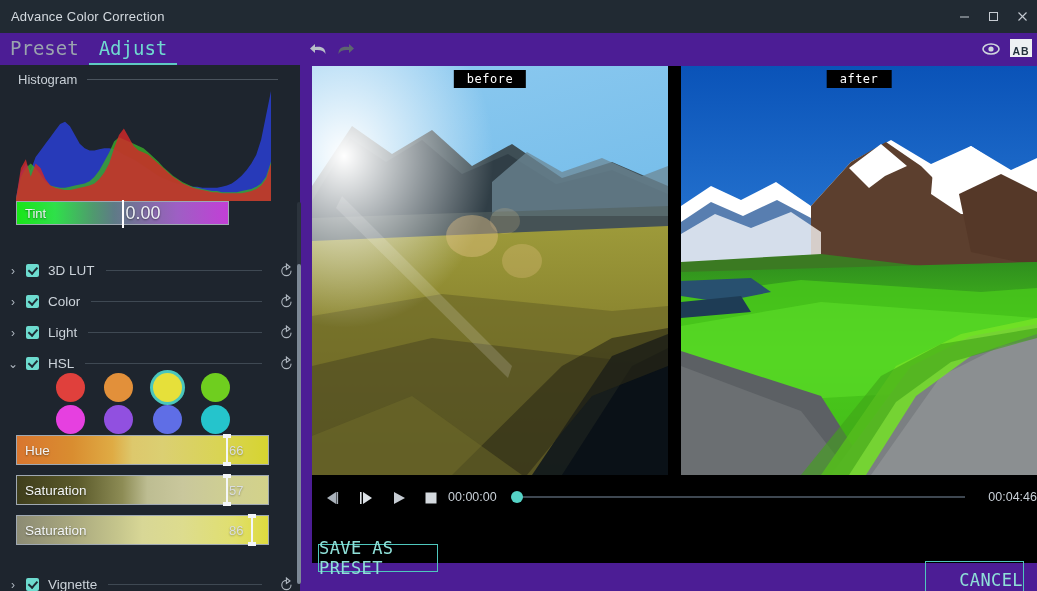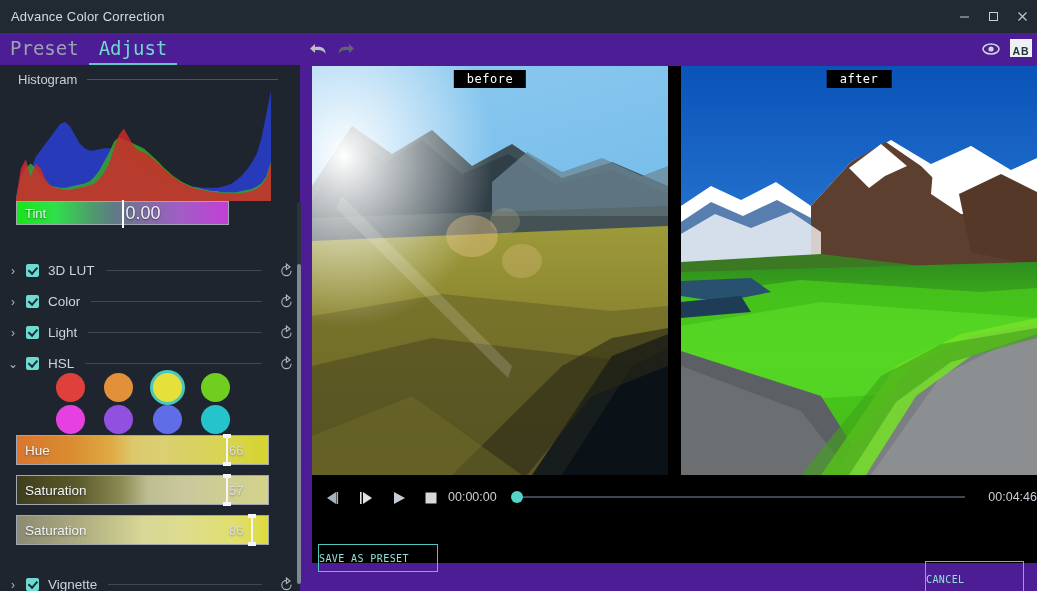--- a/index.html
+++ b/index.html
@@ -225,22 +225,22 @@
     height: 2px; background: #3e4751;
   }
   .playhead {
     position: absolute; left: 199px; top: 9px;
     width: 12px; height: 12px; border-radius: 50%; background: #55d3c6;
   }
 
   
   .btn {
     position: absolute; height: 28px;
-    display: flex; align-items: center; justify-content: flex-start;
-    font-size: 10px; letter-spacing: .4px;
+    display: flex; align-items: center; justify-content: flex-end;
+    font-size: 17px; letter-spacing: .4px;
     font-family: "DejaVu Sans Mono", monospace;
   }
   .btn-outline {
     border: 1px solid #4fc7bd; color: #8fe0d8; background: transparent;
   }
   .btn-fill {
     background: #66d9cd; color: #13343a; border: 1px solid #66d9cd;
   }
   #save-preset { left: 318px; top: 544px; width: 120px; }
   #ok-btn      { left: 815px; top: 543px; width: 99px; height: 29px; }

